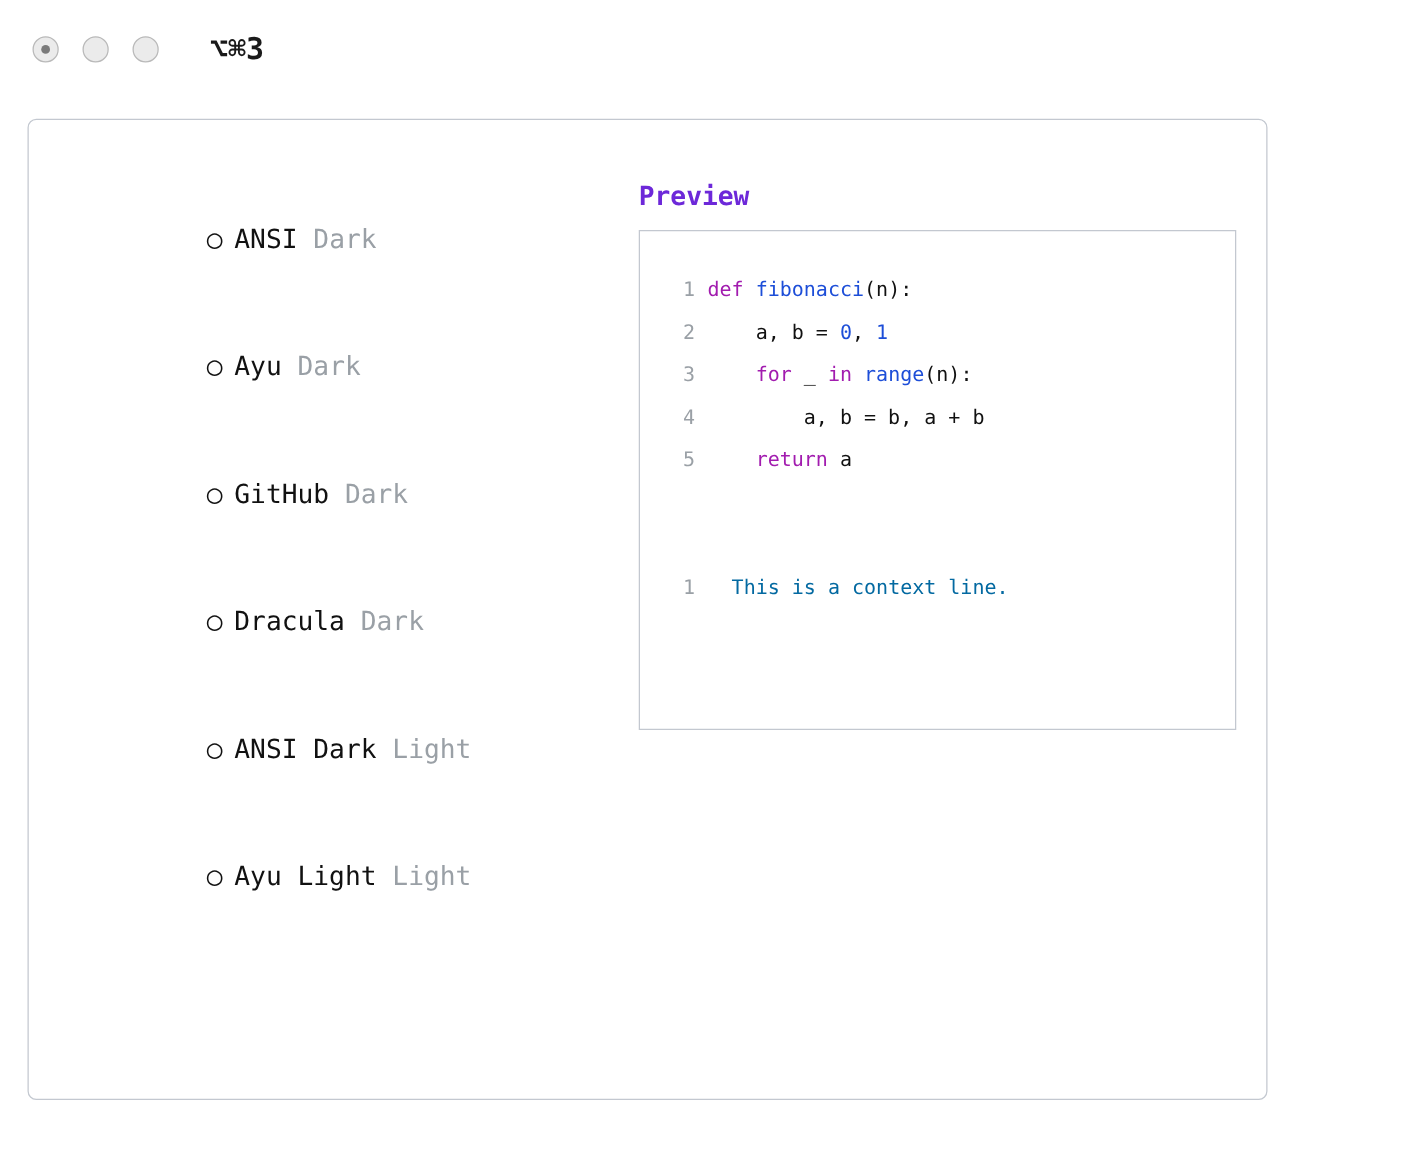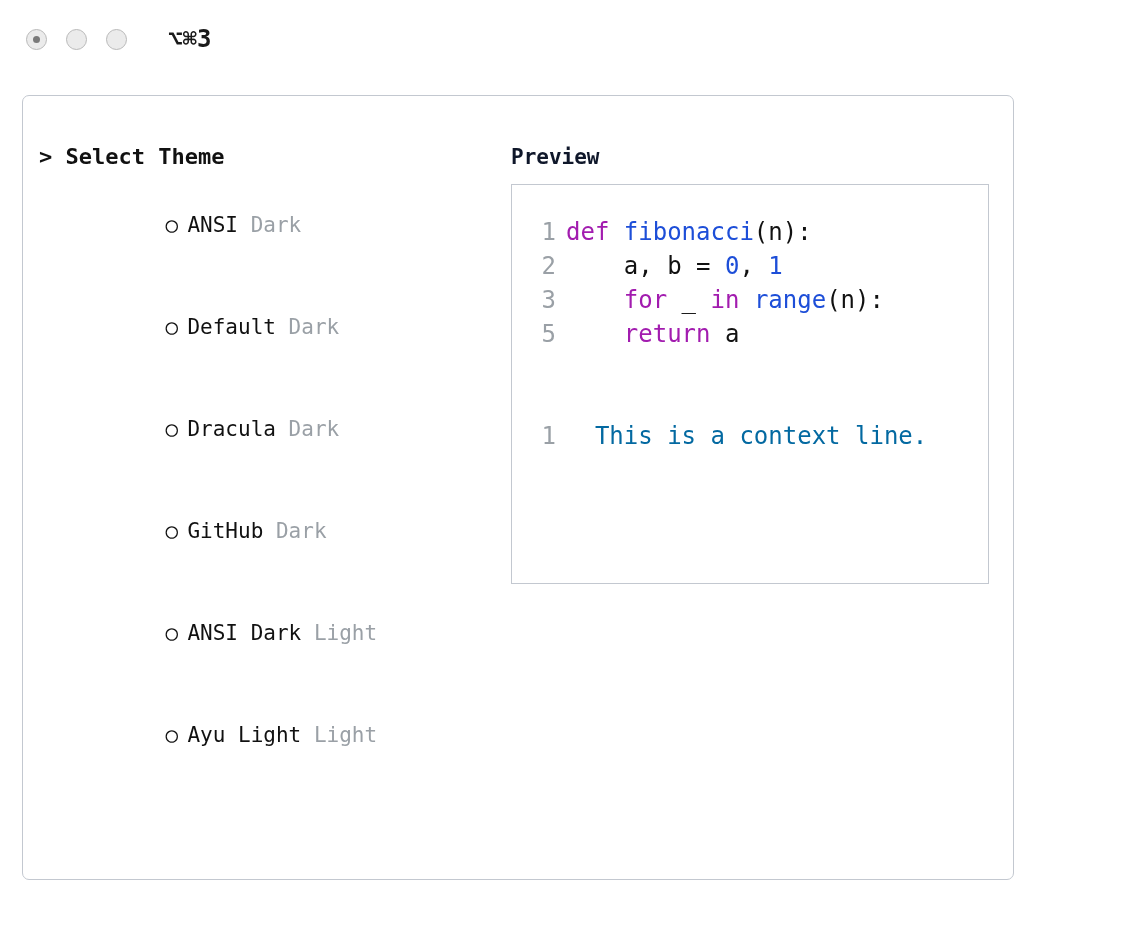--- a/index.html
+++ b/index.html
@@ -110,36 +110,36 @@
     margin-top: 44px;
   }
   .variant-light {
     color: #9aa0a6;
     margin-top: 11px;
   }
   
   .preview-title {
     font-size: 21px;
     font-weight: bold;
-    color: #0f172a;
+    color: #6d28d9;
     line-height: 34px;
     margin-bottom: 6px;
     white-space: pre;
   }
   .preview-box {
     margin-top: 10px;
     width: 478px;
     height: 400px;
     border: 1.5px solid #c3c8d0;
     box-sizing: border-box;
     background: #ffffff;
     padding: 30px 0 0 18px;
   }
   .code-line {
-    font-size: 24px;
+    font-size: 16px;
     line-height: 34px;
     white-space: pre;
     color: #111111;
   }
   .ln {
     color: #9aa0a6;
     display: inline-block;
     width: 26px;
     text-align: right;
     margin-right: 10px;
@@ -165,33 +165,32 @@
     <div class="dot"></div>
     <div class="dot"></div>
     <div class="shortcut mono">⌥⌘3</div>
   </div>
 
   <div class="panel">
     <div class="columns">
 
       <div class="left-col">
 
-        <div class="header-row mono">&gt; Select Theme</div>
 
         <div class="theme-row mono">
           <span class="marker radio-off">○</span><span class="label">ANSI</span> <span class="variant-dark">Dark</span>
         </div>
         <div class="theme-row mono">
-          <span class="marker radio-off">○</span><span class="label">Default</span> <span class="variant-dark">Dark</span>
+          <span class="marker radio-off">○</span><span class="label">Ayu</span> <span class="variant-dark">Dark</span>
+        </div>
+        <div class="theme-row mono">
+          <span class="marker radio-off">○</span><span class="label">GitHub</span> <span class="variant-dark">Dark</span>
         </div>
         <div class="theme-row mono">
           <span class="marker radio-off">○</span><span class="label">Dracula</span> <span class="variant-dark">Dark</span>
-        </div>
-        <div class="theme-row mono">
-          <span class="marker radio-off">○</span><span class="label">GitHub</span> <span class="variant-dark">Dark</span>
         </div>
         <div class="theme-row mono">
           <span class="marker radio-off">○</span><span class="label">ANSI Dark</span> <span class="variant-light">Light</span>
         </div>
         <div class="theme-row mono">
           <span class="marker radio-off">○</span><span class="label">Ayu Light</span> <span class="variant-light">Light</span>
         </div>
 
       </div>
 
@@ -199,20 +198,21 @@
         <div class="preview-title mono">Preview</div>
 
         <div class="preview-box">
 
           <div class="code-line mono"><span class="ln">1</span><span class="kw">def </span><span class="fn">fibonacci</span><span class="plain">(n):</span></div>
 
           <div class="code-line mono"><span class="ln">2</span><span class="plain">    a, b = </span><span class="num">0</span><span class="plain">, </span><span class="num">1</span></div>
 
           <div class="code-line mono"><span class="ln">3</span><span class="plain">    </span><span class="kw">for</span><span class="plain"> _ </span><span class="kw">in</span><span class="plain"> </span><span class="fn">range</span><span class="plain">(n):</span></div>
 
+          <div class="code-line mono"><span class="ln">4</span><span class="plain">        a, b = b, a + b</span></div>
 
           <div class="code-line mono"><span class="ln">5</span><span class="plain">    </span><span class="kw">return</span><span class="plain"> a</span></div>
 
           <div class="spacer-line"></div>
           <div class="spacer-line"></div>
 
           <div class="code-line mono"><span class="ln">1</span><span class="diff-ctx"> </span><span class="diff-ctx"> This is a context line.</span></div>
 
 
 

